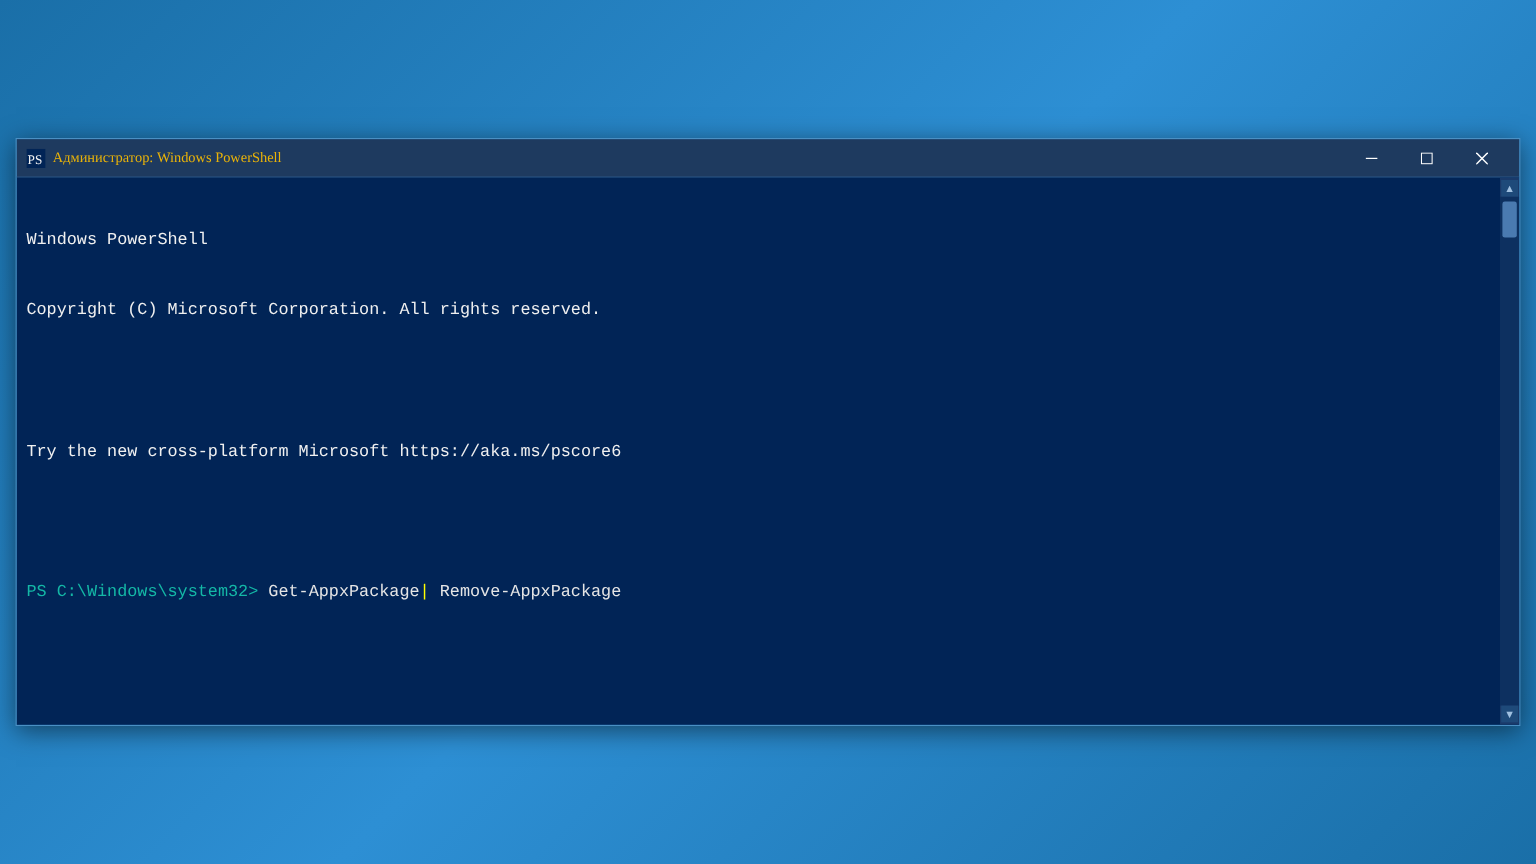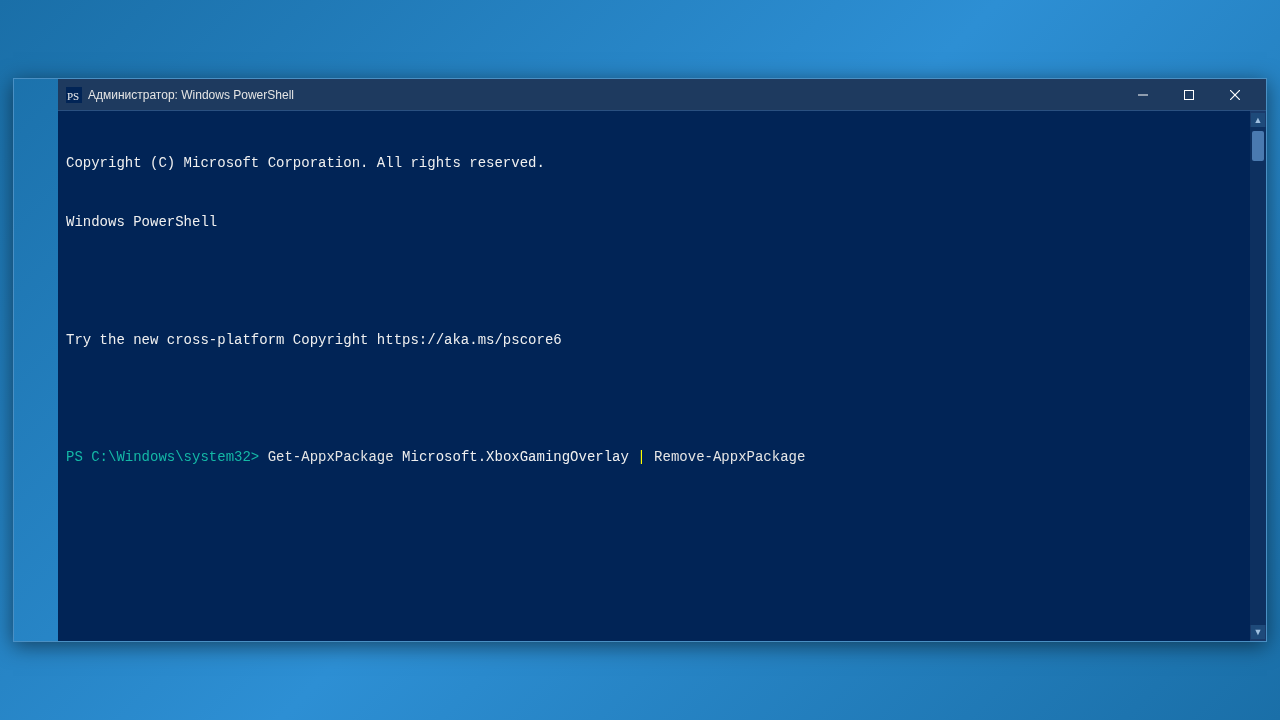--- a/index.html
+++ b/index.html
@@ -14,27 +14,26 @@
       background: linear-gradient(135deg, #1a6fa8 0%, #2d8fd4 50%, #1a6fa8 100%);
       display: flex;
       align-items: center;
       justify-content: center;
       font-family: 'Segoe UI', sans-serif;
       overflow: hidden;
     }
 
     .window {
       width: 1254px;
-      height: 564px;
+      height: 490px;
       border: 1px solid #4a90c4;
       box-shadow: 0 4px 20px rgba(0,0,0,0.5);
       display: flex;
       flex-direction: column;
       position: relative;
-      padding-left: 44px;
     }
 
     .titlebar {
       height: 32px;
       background: #1e3a5f;
       display: flex;
       align-items: center;
       justify-content: space-between;
       padding: 0 8px 0 8px;
       flex-shrink: 0;
@@ -52,23 +51,23 @@
       height: 16px;
       flex-shrink: 0;
     }
 
     .titlebar-icon svg {
       width: 16px;
       height: 16px;
     }
 
     .titlebar-title {
-      color: #e5e5e5;
+      color: #eab308;
       font-size: 12px;
-      font-family: Liberation Sans, sans-serif;
+      font-family: Liberation Serif, serif;
     }
 
     .titlebar-controls {
       display: flex;
       align-items: center;
       gap: 0;
     }
 
     .titlebar-btn {
       width: 46px;
@@ -207,30 +206,29 @@
         <svg viewBox="0 0 10 10" xmlns="http://www.w3.org/2000/svg">
           <line x1="0" y1="0" x2="10" y2="10" stroke="#ffffff" stroke-width="1.2"></line>
           <line x1="10" y1="0" x2="0" y2="10" stroke="#ffffff" stroke-width="1.2"></line>
         </svg>
       </button>
     </div>
   </div>
 
   <div class="console-area">
     <div class="console-content">
+      <span class="console-line">Windows PowerShell</span>
       <span class="console-line">Copyright (C) Microsoft Corporation. All rights reserved.</span>
-      <span class="console-line">Windows PowerShell</span>
       <span class="console-line"> </span>
-      <span class="console-line">Try the new cross-platform Copyright https://aka.ms/pscore6</span>
+      <span class="console-line">Try the new cross-platform Microsoft https://aka.ms/pscore6</span>
       <span class="console-line"> </span>
       <span class="console-line cmd-line">
         <span class="line-prompt">PS C:\Windows\system32&gt;</span>
         <span> </span>
         <span class="line-cmd-yellow">Get-AppxPackage</span>
-        <span class="line-cmd-plain"> Microsoft.XboxGamingOverlay </span>
         <span class="line-pipe">|</span>
         <span class="line-cmd-yellow"> Remove-AppxPackage</span>
       </span>
     </div>
 
     <div class="scrollbar">
       <div class="scrollbar-arrow">▲</div>
       <div class="scrollbar-track">
         <div class="scrollbar-thumb"></div>
       </div>

